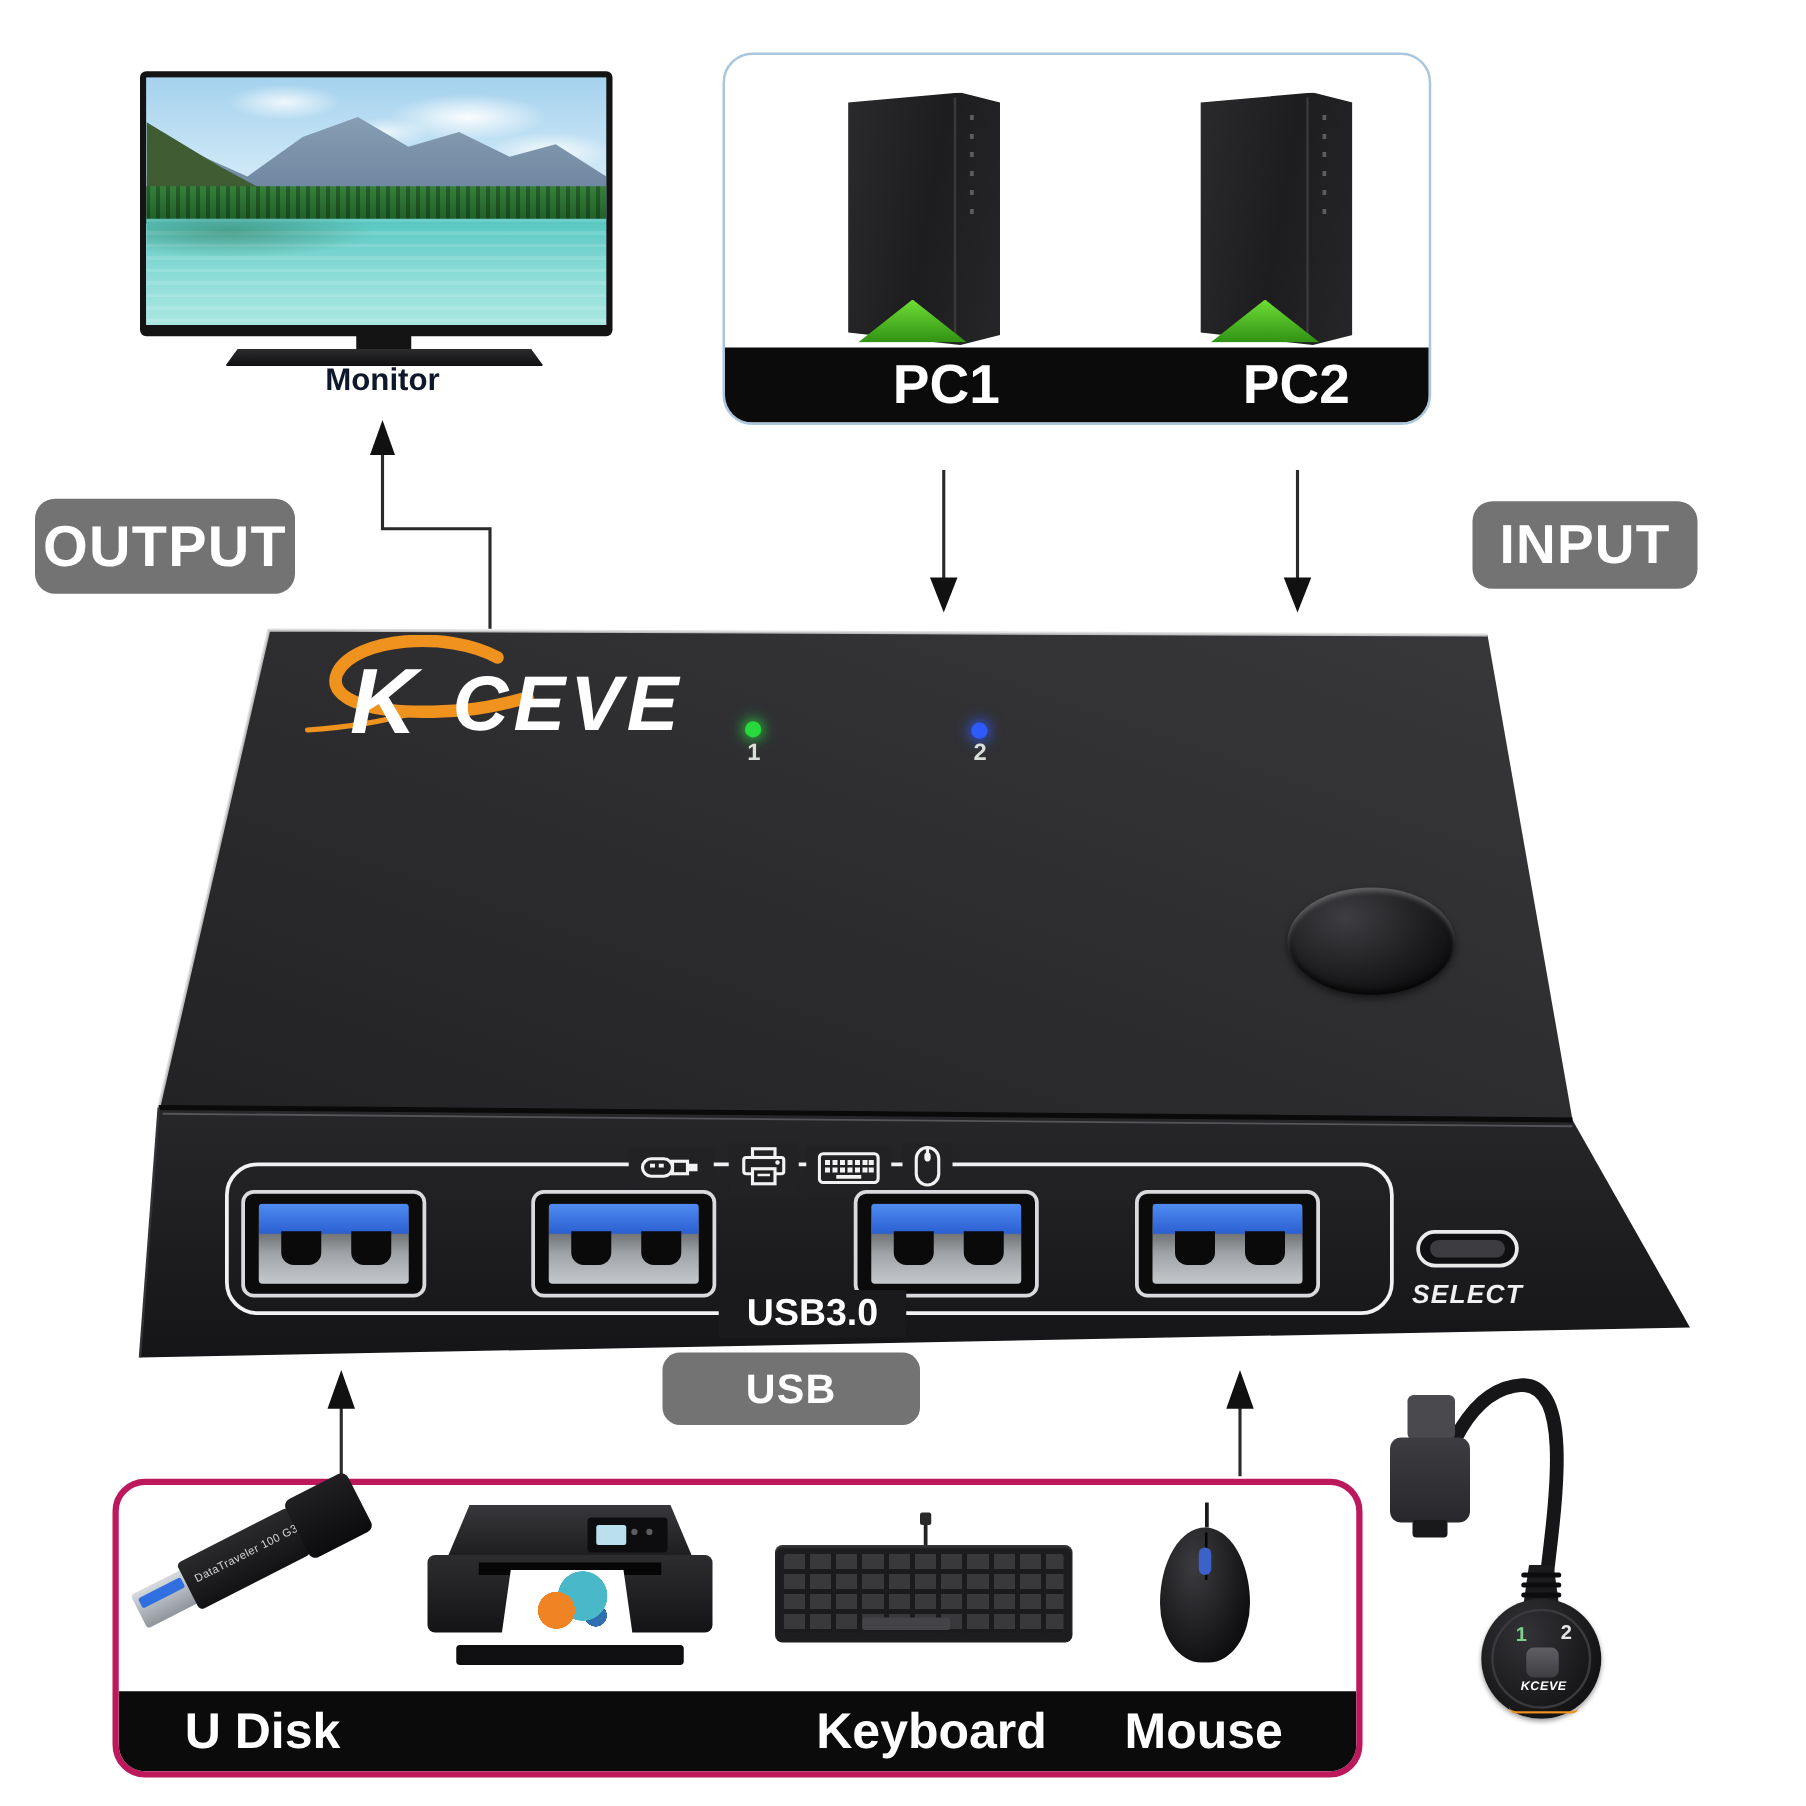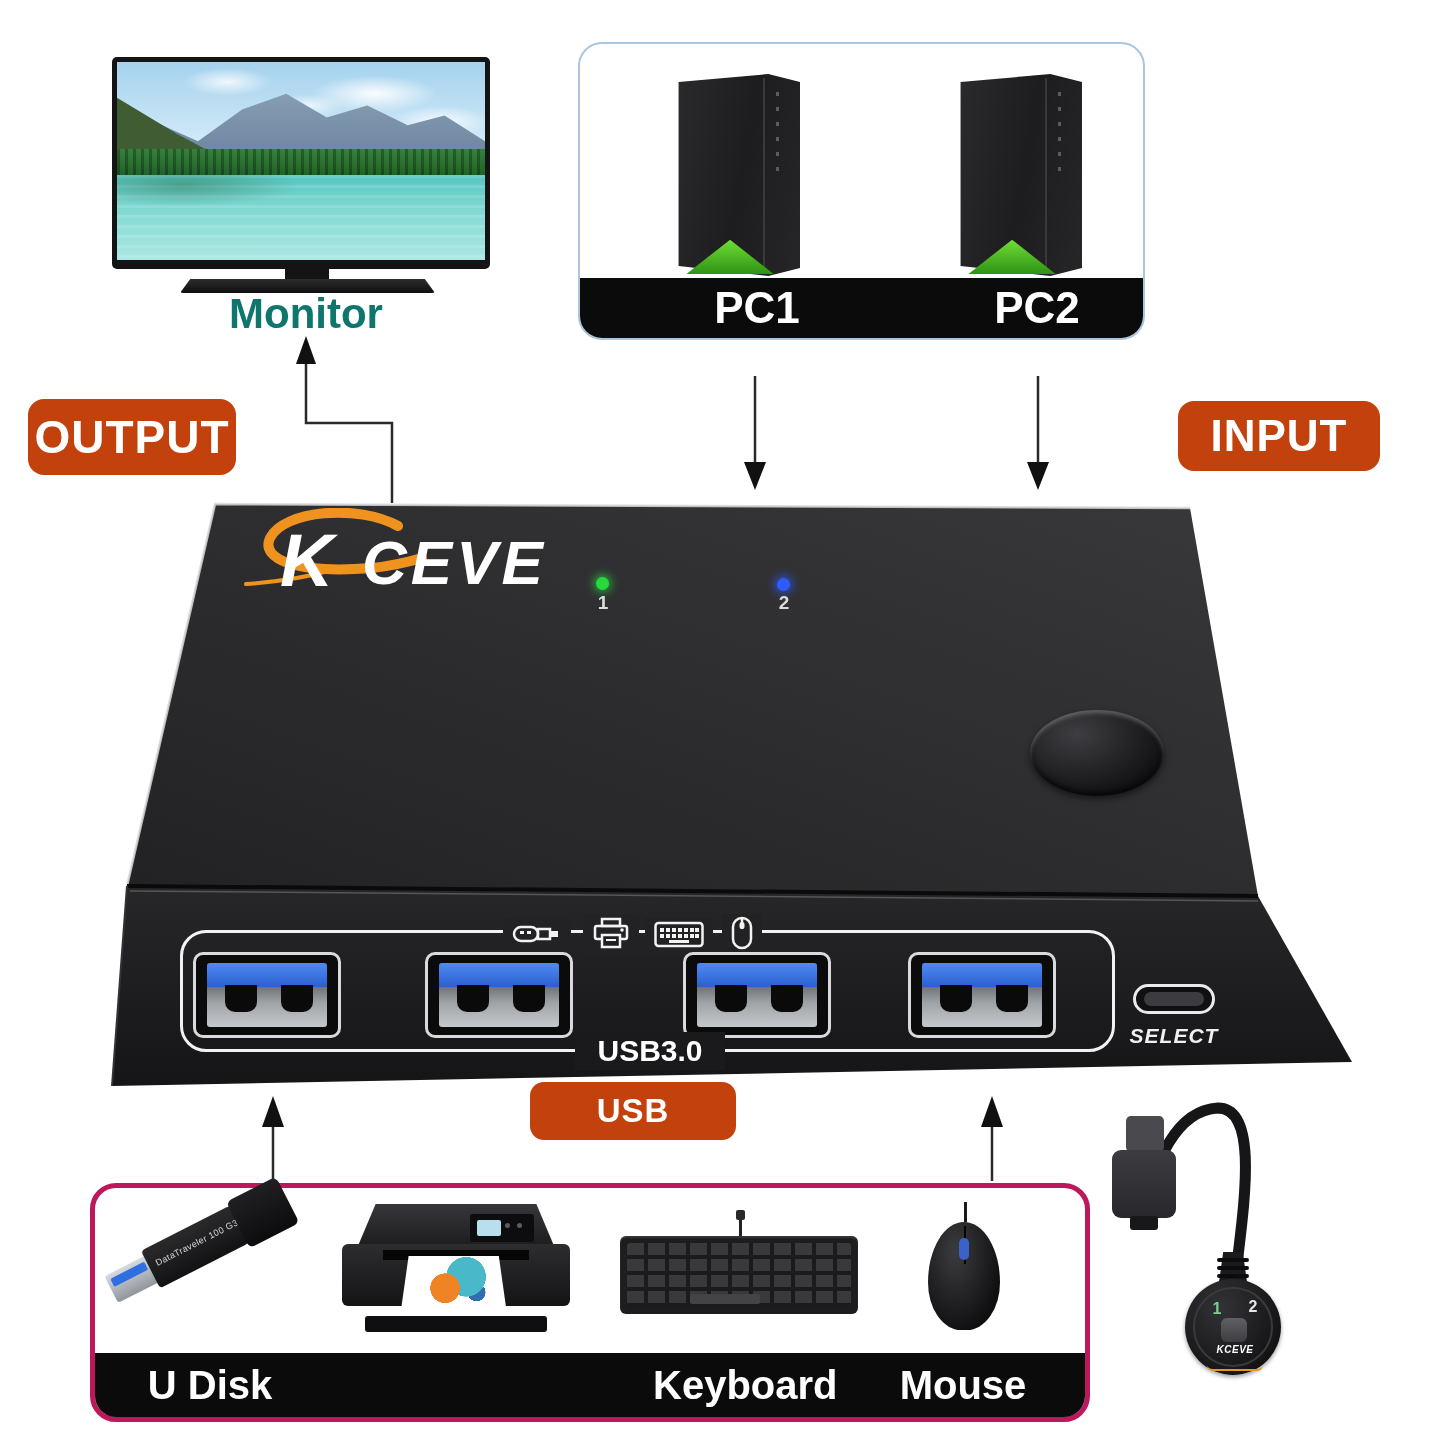--- a/index.html
+++ b/index.html
@@ -1,24 +1,24 @@
 <!DOCTYPE html>
 <html><head>
 <meta charset="utf-8">
 <style>
   html,body{margin:0;padding:0;background:#fff;}
   .canvas{position:relative;width:1445px;height:1445px;background:#ffffff;overflow:hidden;
           font-family:"Liberation Sans",sans-serif;}
   .abs{position:absolute;}
 
   
-  .badge{position:absolute;background:#c2410c;color:#fff;font-weight:bold;
+  .badge{position:absolute;background:#737373;color:#fff;font-weight:bold;
          text-align:center;border-radius:16px;letter-spacing:1px;}
   .badge.output{left:28px;top:399px;width:208px;height:76px;line-height:76px;font-size:46px;}
-  .badge.input{left:1178px;top:401px;width:202px;height:70px;line-height:70px;font-size:44px;}
+  .badge.input{left:1178px;top:401px;width:180px;height:70px;line-height:70px;font-size:44px;}
   .badge.usbdev{left:530px;top:1082px;width:206px;height:58px;line-height:58px;font-size:33px;border-radius:14px;}
 
   
   .monitor{left:112px;top:57px;width:378px;height:212px;background:#141414;border-radius:5px;
            padding:5px 5px 9px 5px;box-sizing:border-box;}
   .screen{position:relative;width:100%;height:100%;overflow:hidden;background:#9fcfec;}
   .sky{position:absolute;inset:0;background:linear-gradient(180deg,#a5d2ee 0%,#d9eef9 48%,#cfe9f4 60%);}
   .clouds{position:absolute;inset:0;background:
       radial-gradient(ellipse 90px 26px at 70% 16%,rgba(255,255,255,.95),transparent 70%),
       radial-gradient(ellipse 70px 22px at 88% 30%,rgba(255,255,255,.85),transparent 70%),
@@ -33,21 +33,21 @@
   .forest:after{content:"";position:absolute;inset:0;
       background:repeating-linear-gradient(90deg,rgba(0,0,0,.28) 0 3px,transparent 3px 8px);}
   .water{position:absolute;left:0;right:0;top:57%;bottom:0;
       background:linear-gradient(180deg,#56c6c0 0%,#86dad5 45%,#abe7e2 100%);}
   .water:after{content:"";position:absolute;inset:0;background:
       radial-gradient(ellipse 45% 35% at 18% 12%,rgba(23,77,35,.35),transparent 70%),
       repeating-linear-gradient(180deg,rgba(255,255,255,.13) 0 3px,transparent 3px 10px);}
   .stand-neck{left:285px;top:267px;width:44px;height:14px;background:#141414;}
   .stand-base{left:180px;top:279px;width:255px;height:14px;background:linear-gradient(180deg,#2d2d2f,#0f0f11);
       clip-path:polygon(4% 0,96% 0,100% 100%,0 100%);border-radius:3px;}
-  .monitor-label{left:186px;top:290px;width:240px;text-align:center;font-size:42px;font-weight:600;color:#0f766e;}
+  .monitor-label{left:186px;top:290px;width:240px;text-align:center;font-size:25px;font-weight:600;color:#0f172a;}
 
   
   .pc-box{left:578px;top:42px;width:567px;height:298px;border:2px solid #aac6de;border-radius:24px;
           box-sizing:border-box;background:#fff;overflow:hidden;}
   .pc-bar{position:absolute;left:0;right:0;bottom:0;height:60px;background:#0b0b0b;}
   .pc-label{position:absolute;bottom:0;height:60px;line-height:60px;width:170px;text-align:center;
             color:#fff;font-size:44px;font-weight:bold;}
   .pc1-label{left:92px;} .pc2-label{left:372px;}
   .tower{position:absolute;top:30px;width:132px;height:202px;}
   .tower .body{position:absolute;inset:0;background:linear-gradient(100deg,#2c2c2e 0%,#1d1d1f 55%,#262628 100%);

